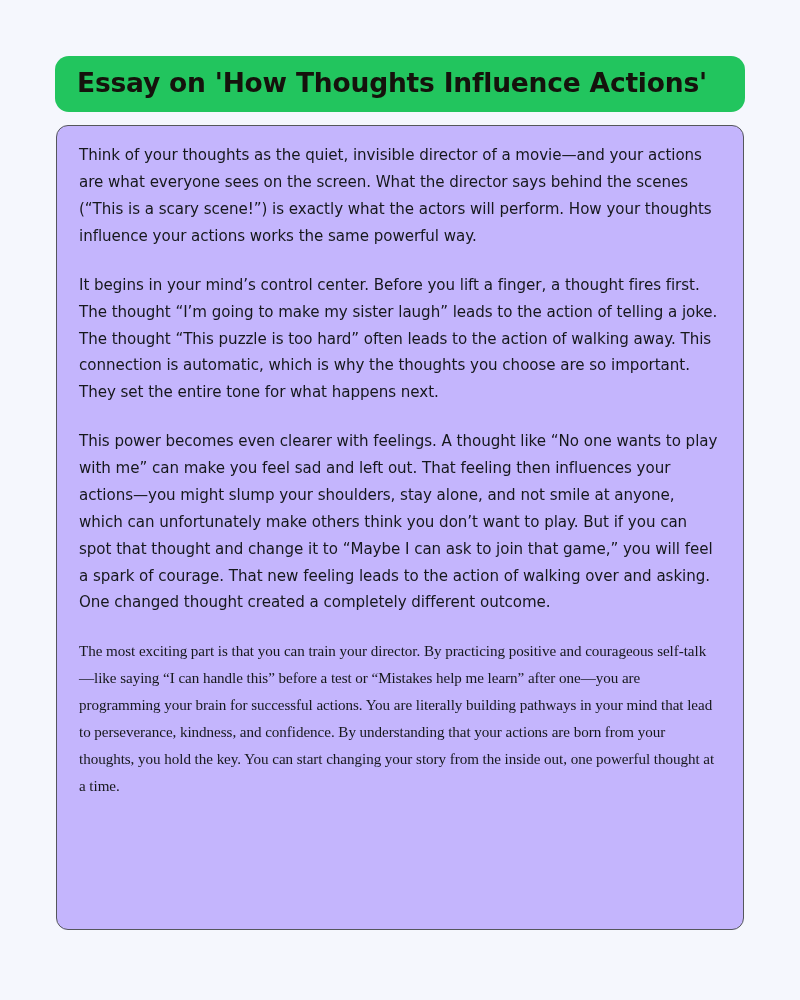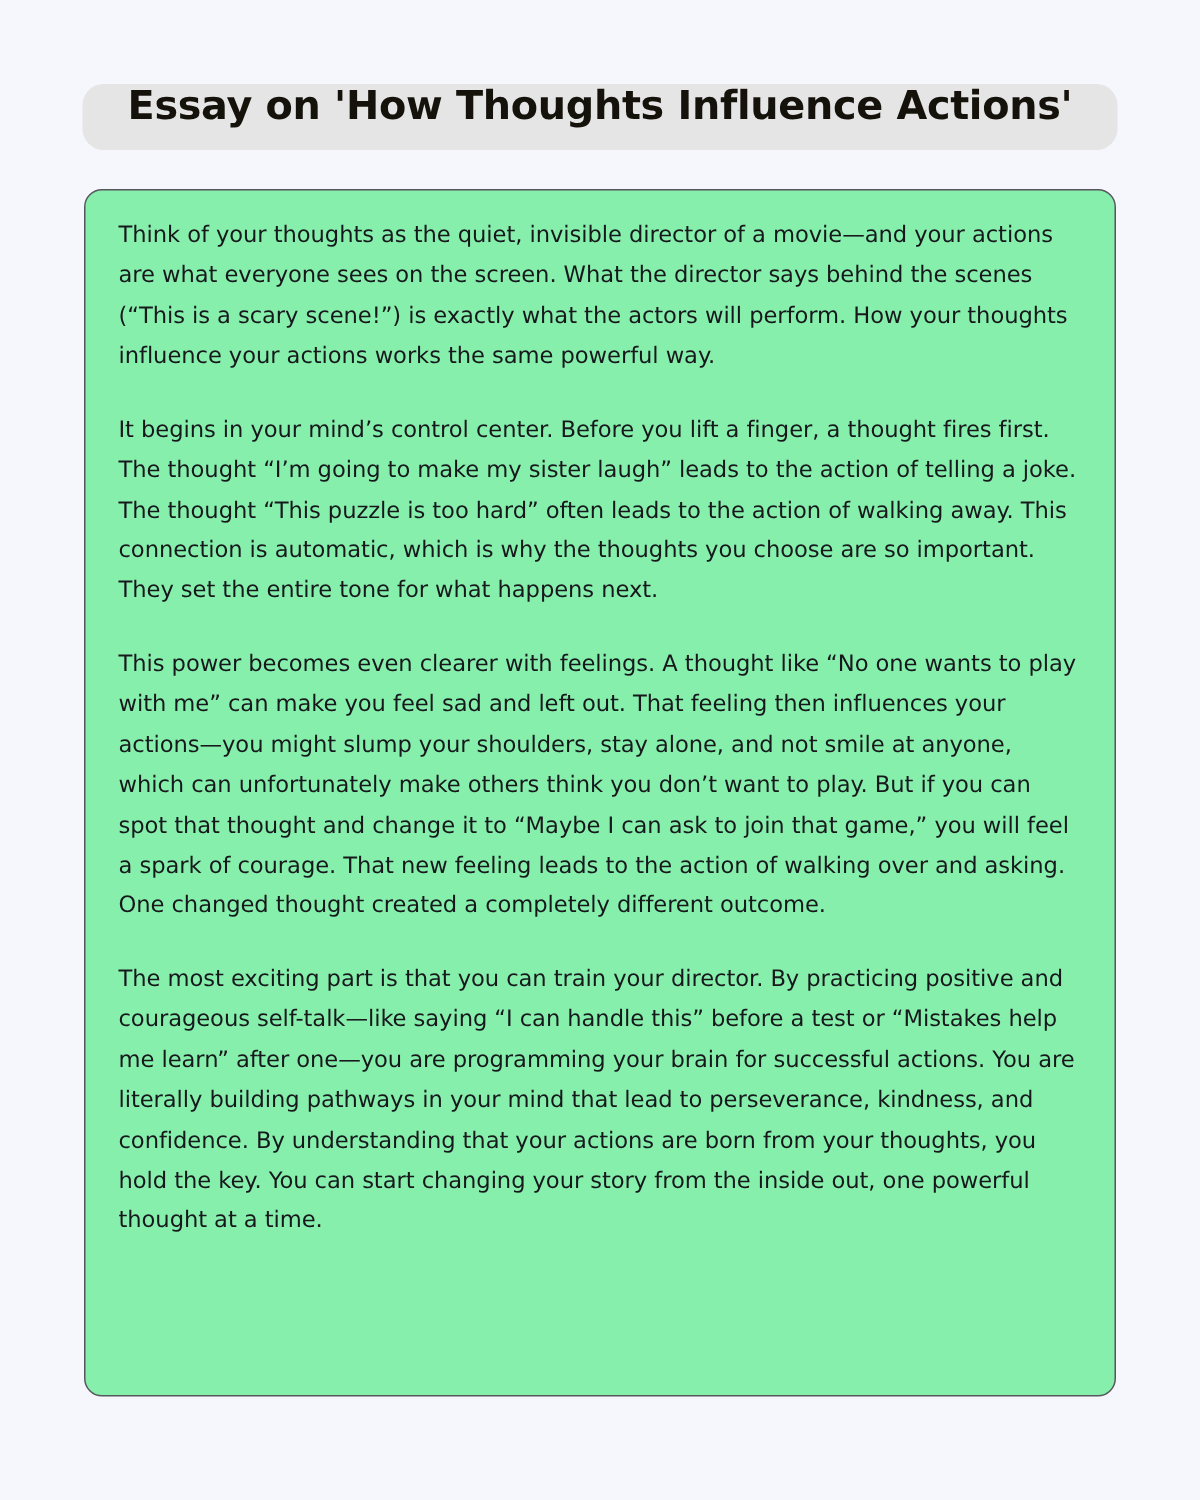--- a/index.html
+++ b/index.html
@@ -22,62 +22,63 @@
     display: flex;
     flex-direction: column;
     align-items: center;
   }
 
   
   .title-banner {
     margin-top: 56px;
     width: 690px;
     box-sizing: border-box;
-    background: #e5e5e5;
+    background: #22c55e;
     border-radius: 14px;
-    padding: 0 22px 14px 22px;
-    text-align: center;
+    padding: 12px 22px 14px 22px;
+    text-align: left;
   }
   .title-text {
     font-family: "DejaVu Sans", sans-serif;
     font-size: 26.5px;
     font-weight: bold;
     color: #15120c;
     letter-spacing: -0.2px;
     line-height: 1.15;
     white-space: nowrap;
   }
 
   
   .essay-card {
-    margin-top: 26px;
+    margin-top: 13px;
     width: 688px;
     height: 805px;
     box-sizing: border-box;
-    background: #86efac;
+    background: #c4b5fd;
     border: 1.6px solid #55575c;
     border-radius: 12px;
     padding: 16px 24px 10px 22px;
     overflow: hidden;
   }
 
   .essay-body {
     font-family: "DejaVu Sans", sans-serif;
     font-size: 15.1px;
     line-height: 1.78;
     color: #16181c;
     letter-spacing: -0.05px;
   }
 
   .essay-paragraph {
     margin: 0 0 22px 0;
     text-align: left;
   }
   .essay-paragraph:last-child {
     margin-bottom: 0;
+    font-family: Liberation Serif, serif;
   }
 
   
   .footer {
     position: absolute;
     left: 0;
     right: 0;
     bottom: 18px;
     text-align: center;
   }

